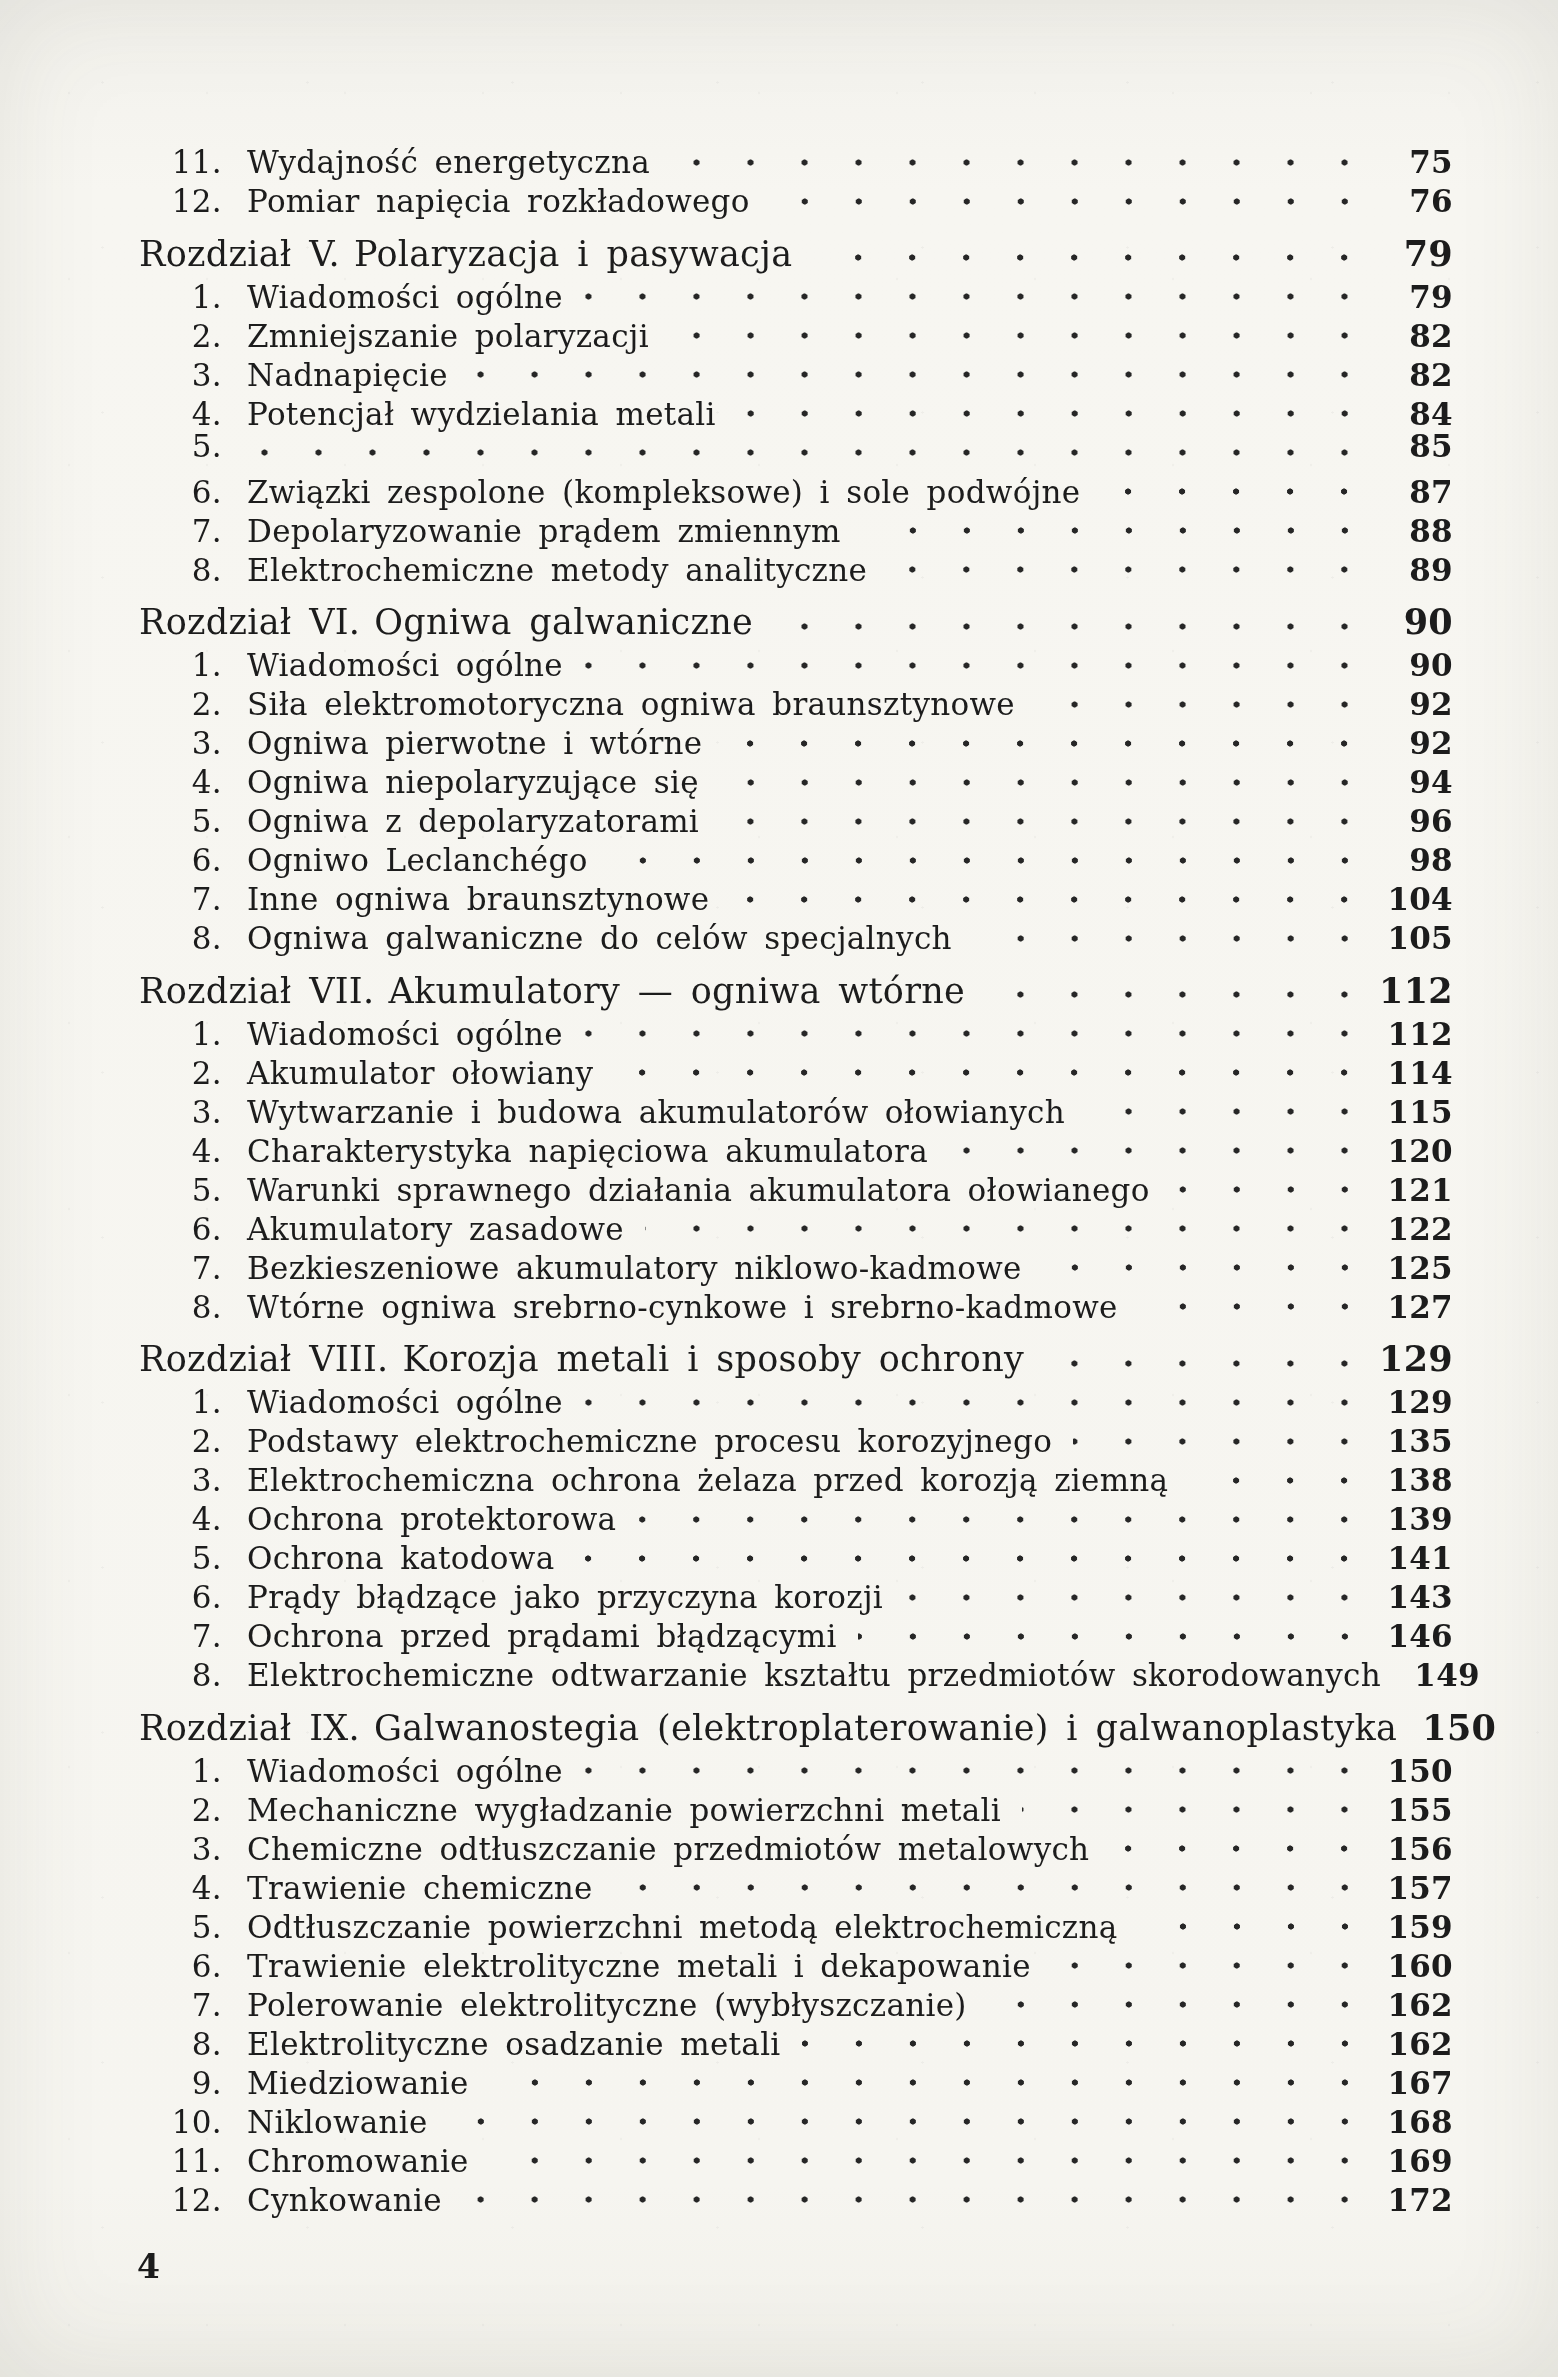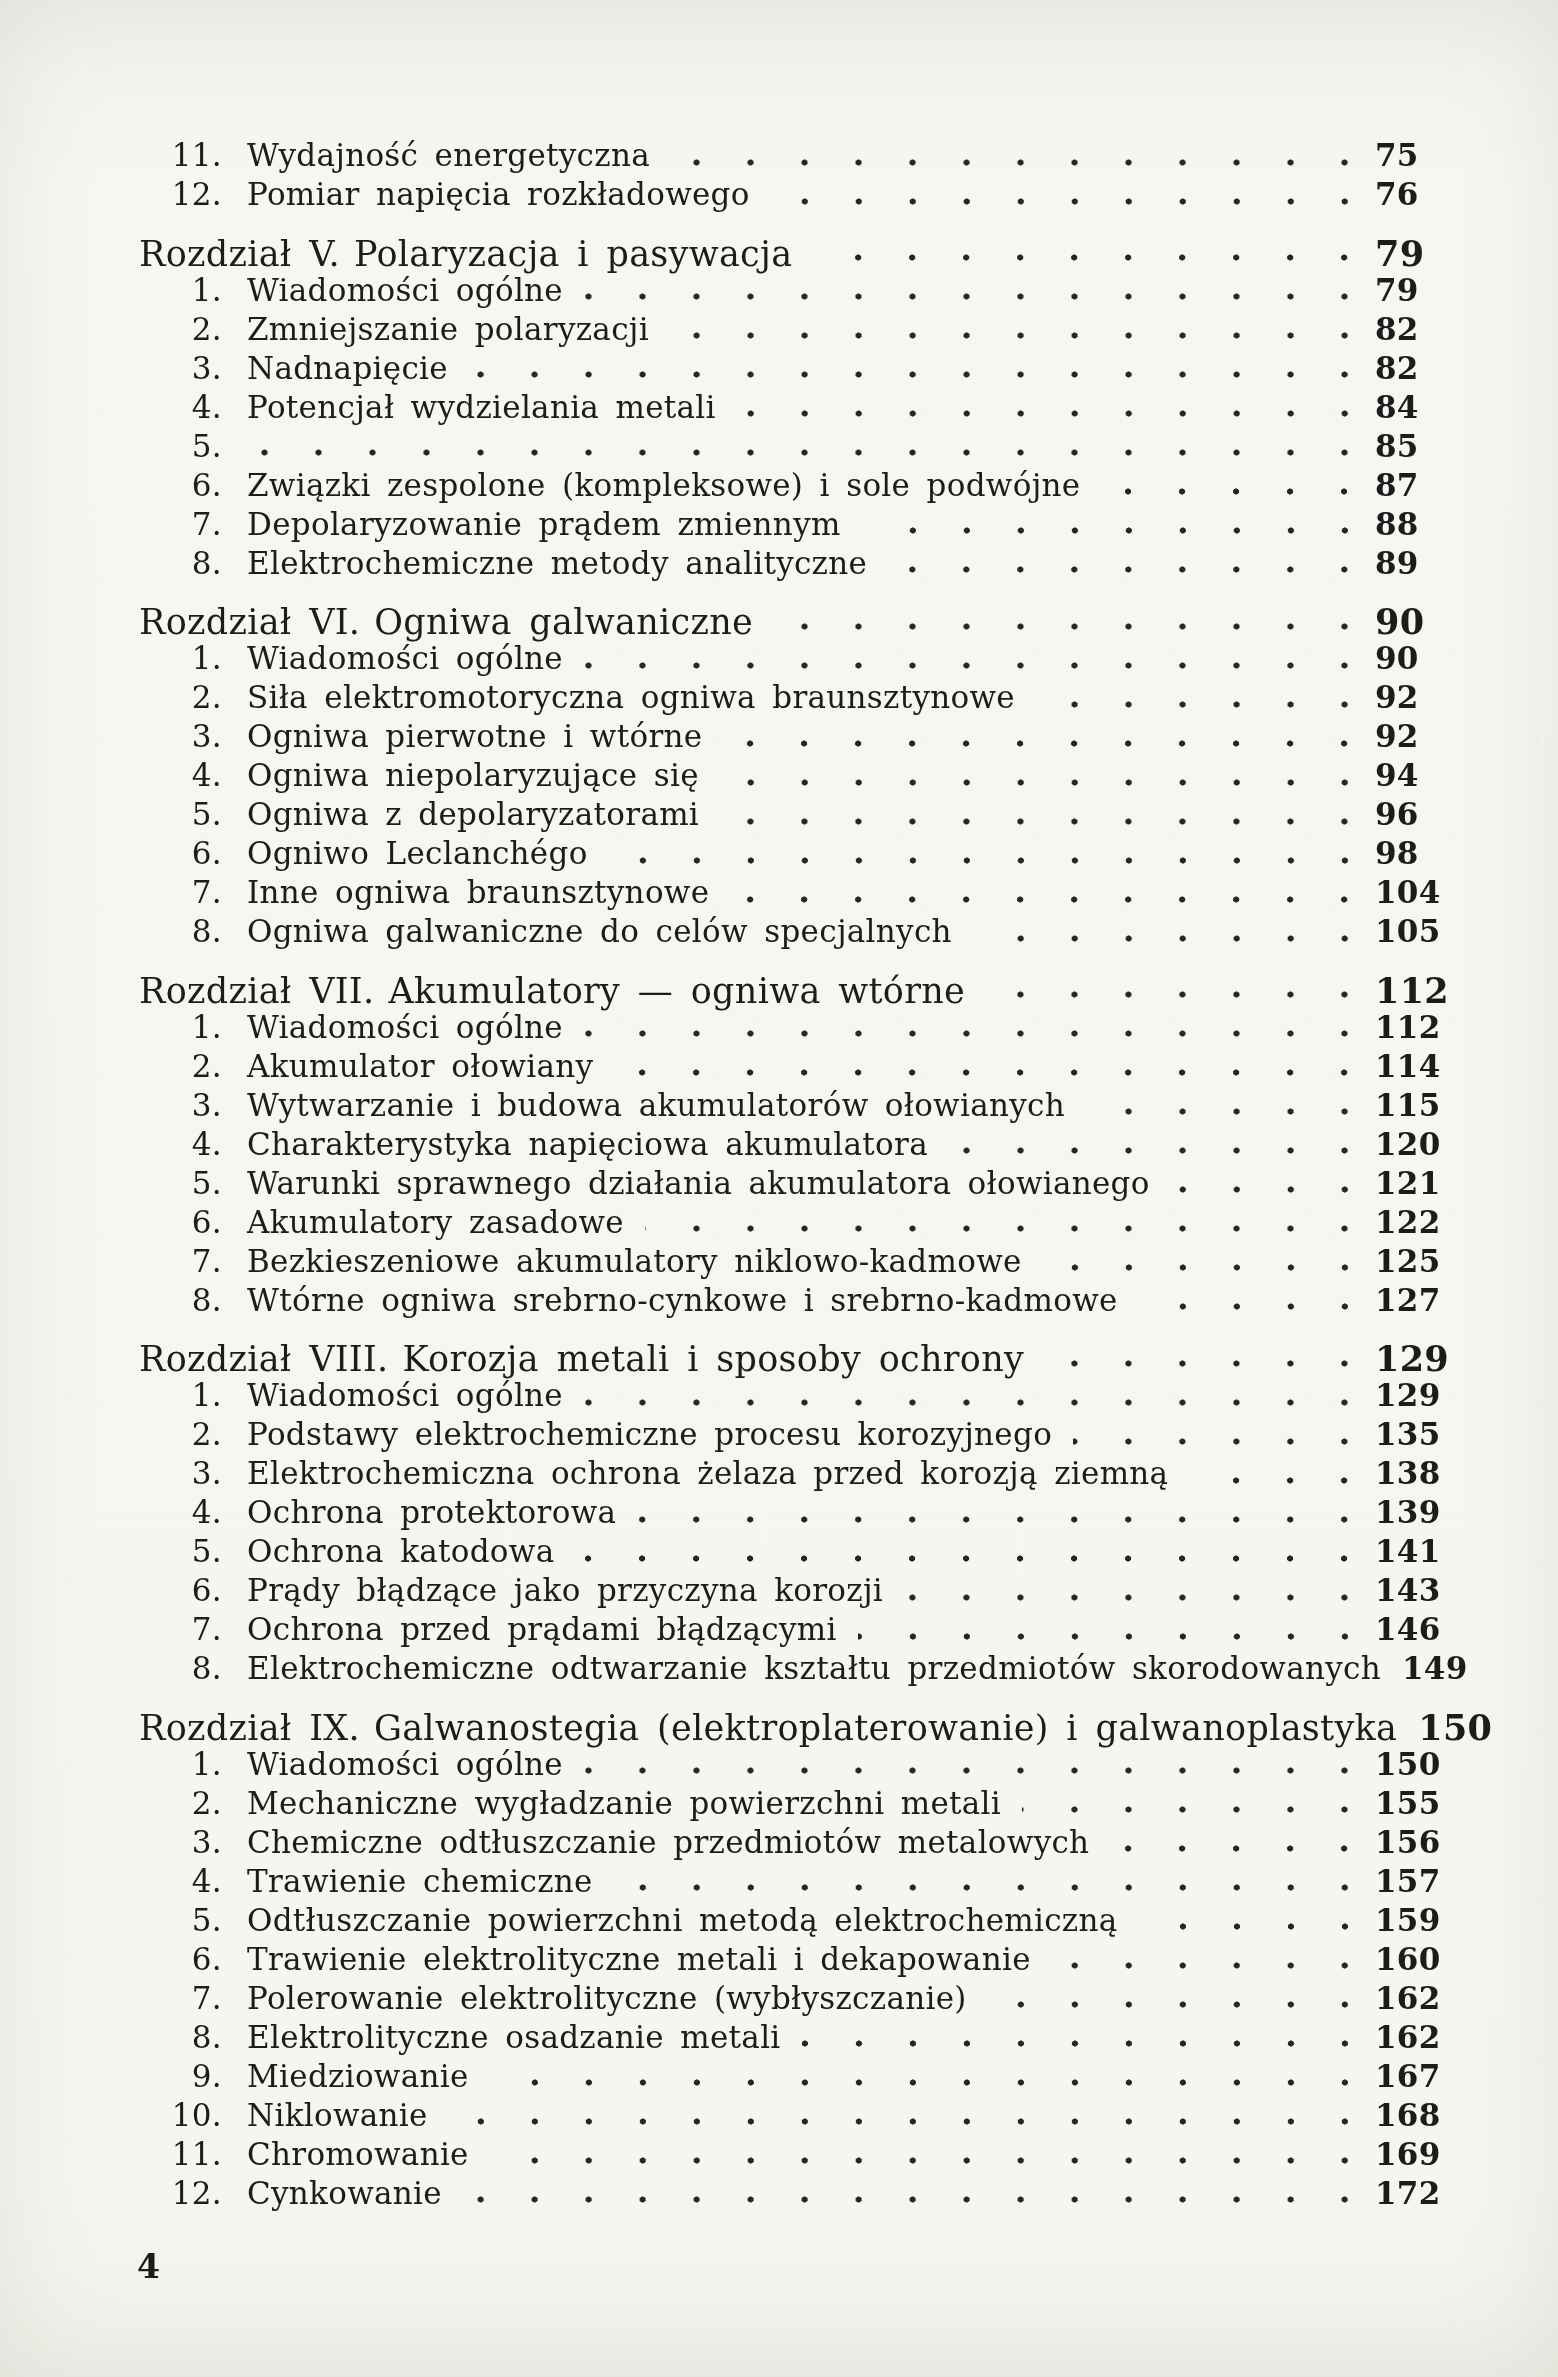--- a/index.html
+++ b/index.html
@@ -42,41 +42,42 @@
     font-size: 35px;
   }
   .num {
     flex: none;
     width: 83px;
     text-align: right;
   }
   .txt {
     flex: none;
     margin-left: 25px;
+    margin-top: 7px;
   }
   .ch-label { flex: none; }
   .ch-title {
     flex: none;
     margin-left: 14px;
     font-weight: 400;
   }
   .leader {
     flex: 1 1 auto;
     align-self: stretch;
     margin-left: 21px;
     min-width: 0;
     background-image: radial-gradient(circle, #262626 2.7px, rgba(0,0,0,0) 3.3px);
     background-size: 54px 8.8px;
     background-repeat: repeat-x;
     background-position: right 3.5px bottom 9.7px;
   }
   .pg {
     flex: none;
     width: 78px;
-    text-align: left;
+    text-align: right;
     font-weight: 700;
   }
   .footer {
     position: absolute;
     left: 137px;
     top: 2247px;
     font-size: 33px;
     font-weight: 700;
   }
 </style>

